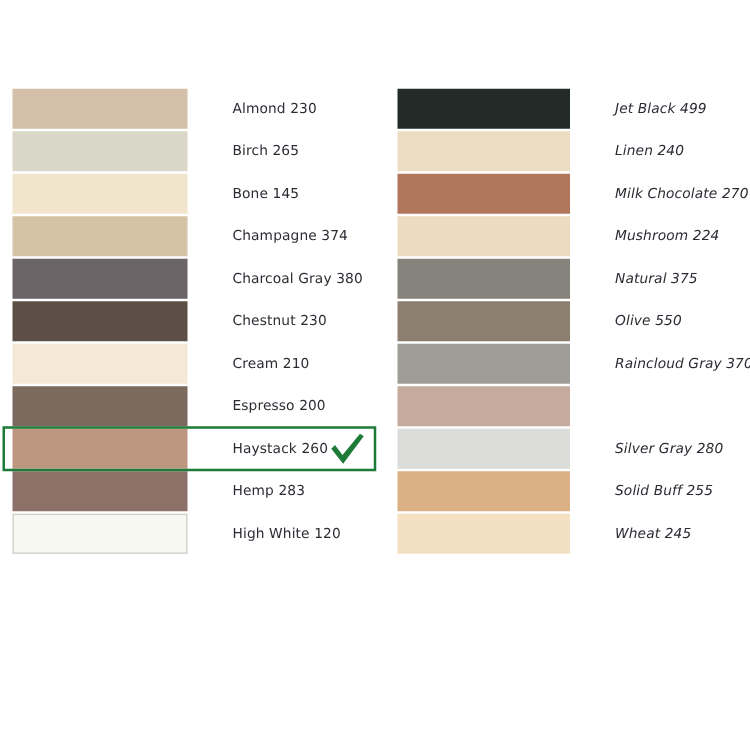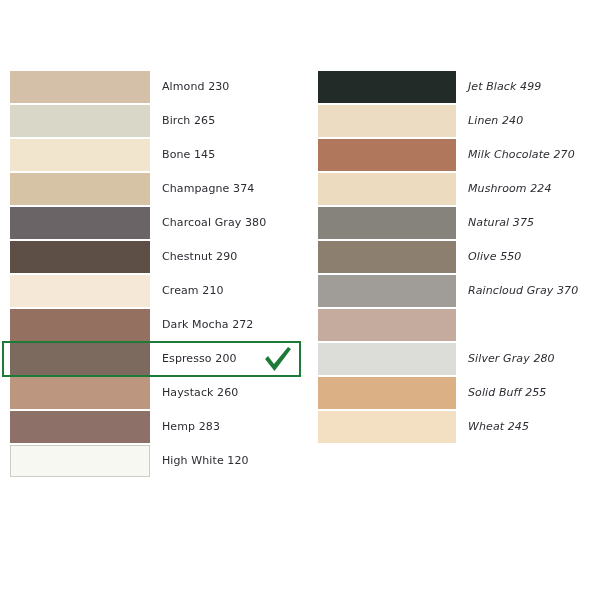--- a/index.html
+++ b/index.html
@@ -29,20 +29,21 @@
     top: 71px;
   }
   .column.left  { left: 10px;  width: 300px; }
   .column.right { left: 318px; width: 265px; font-style: italic; }
 
   .swatch-row {
     position: relative;
     height: 34px;
     display: flex;
     align-items: flex-start;
+    gap: 24px;
   }
 
   .swatch-chip {
     width: 140px;
     height: 32px;
     flex: 0 0 140px;
     box-sizing: border-box;
   }
   .column.right .swatch-chip {
     width: 138px;
@@ -104,29 +105,25 @@
       <div class="swatch-row">
         <div class="swatch-chip" style="background: rgb(214, 194, 164);"></div>
         <div class="swatch-label">Champagne 374</div>
       </div>
       <div class="swatch-row">
         <div class="swatch-chip" style="background: rgb(106, 100, 102);"></div>
         <div class="swatch-label">Charcoal Gray 380</div>
       </div>
       <div class="swatch-row">
         <div class="swatch-chip" style="background: rgb(94, 79, 70);"></div>
-        <div class="swatch-label">Chestnut 290</div>
+        <div class="swatch-label">Chestnut 230</div>
       </div>
       <div class="swatch-row">
         <div class="swatch-chip" style="background: rgb(245, 232, 214);"></div>
         <div class="swatch-label">Cream 210</div>
-      </div>
-      <div class="swatch-row">
-        <div class="swatch-chip" style="background: rgb(147, 112, 95);"></div>
-        <div class="swatch-label">Dark Mocha 272</div>
       </div>
       <div class="swatch-row">
         <div class="swatch-chip" style="background: rgb(125, 106, 95);"></div>
         <div class="swatch-label">Espresso 200</div>
       </div>
       <div class="swatch-row">
         <div class="swatch-chip" style="background: rgb(189, 150, 128);"></div>
         <div class="swatch-label">Haystack 260</div>
       </div>
       <div class="swatch-row">

